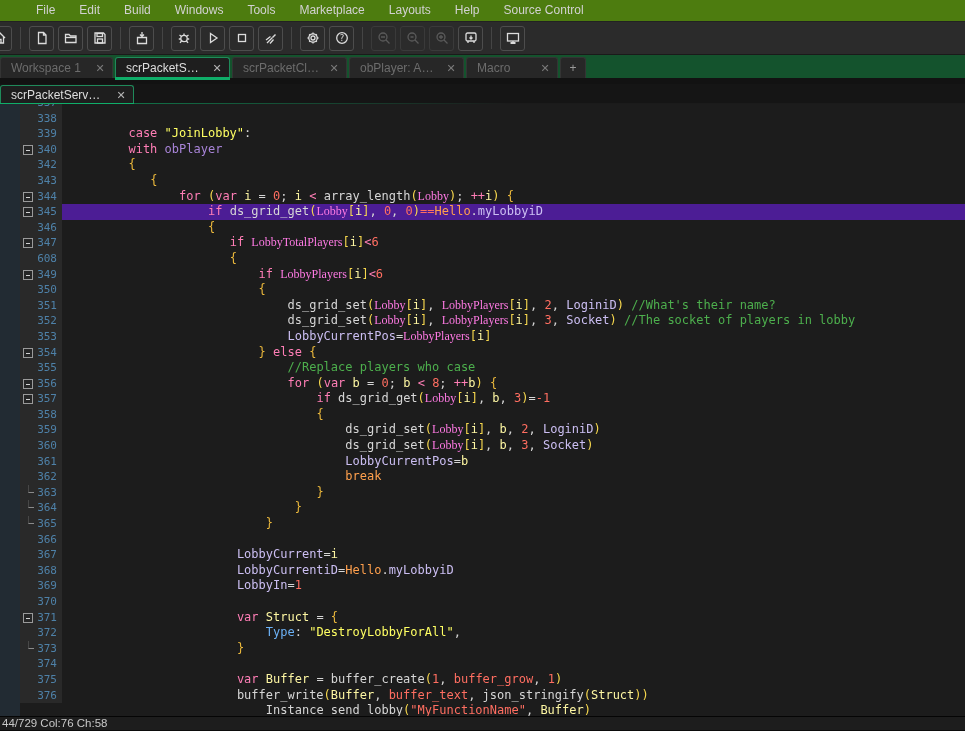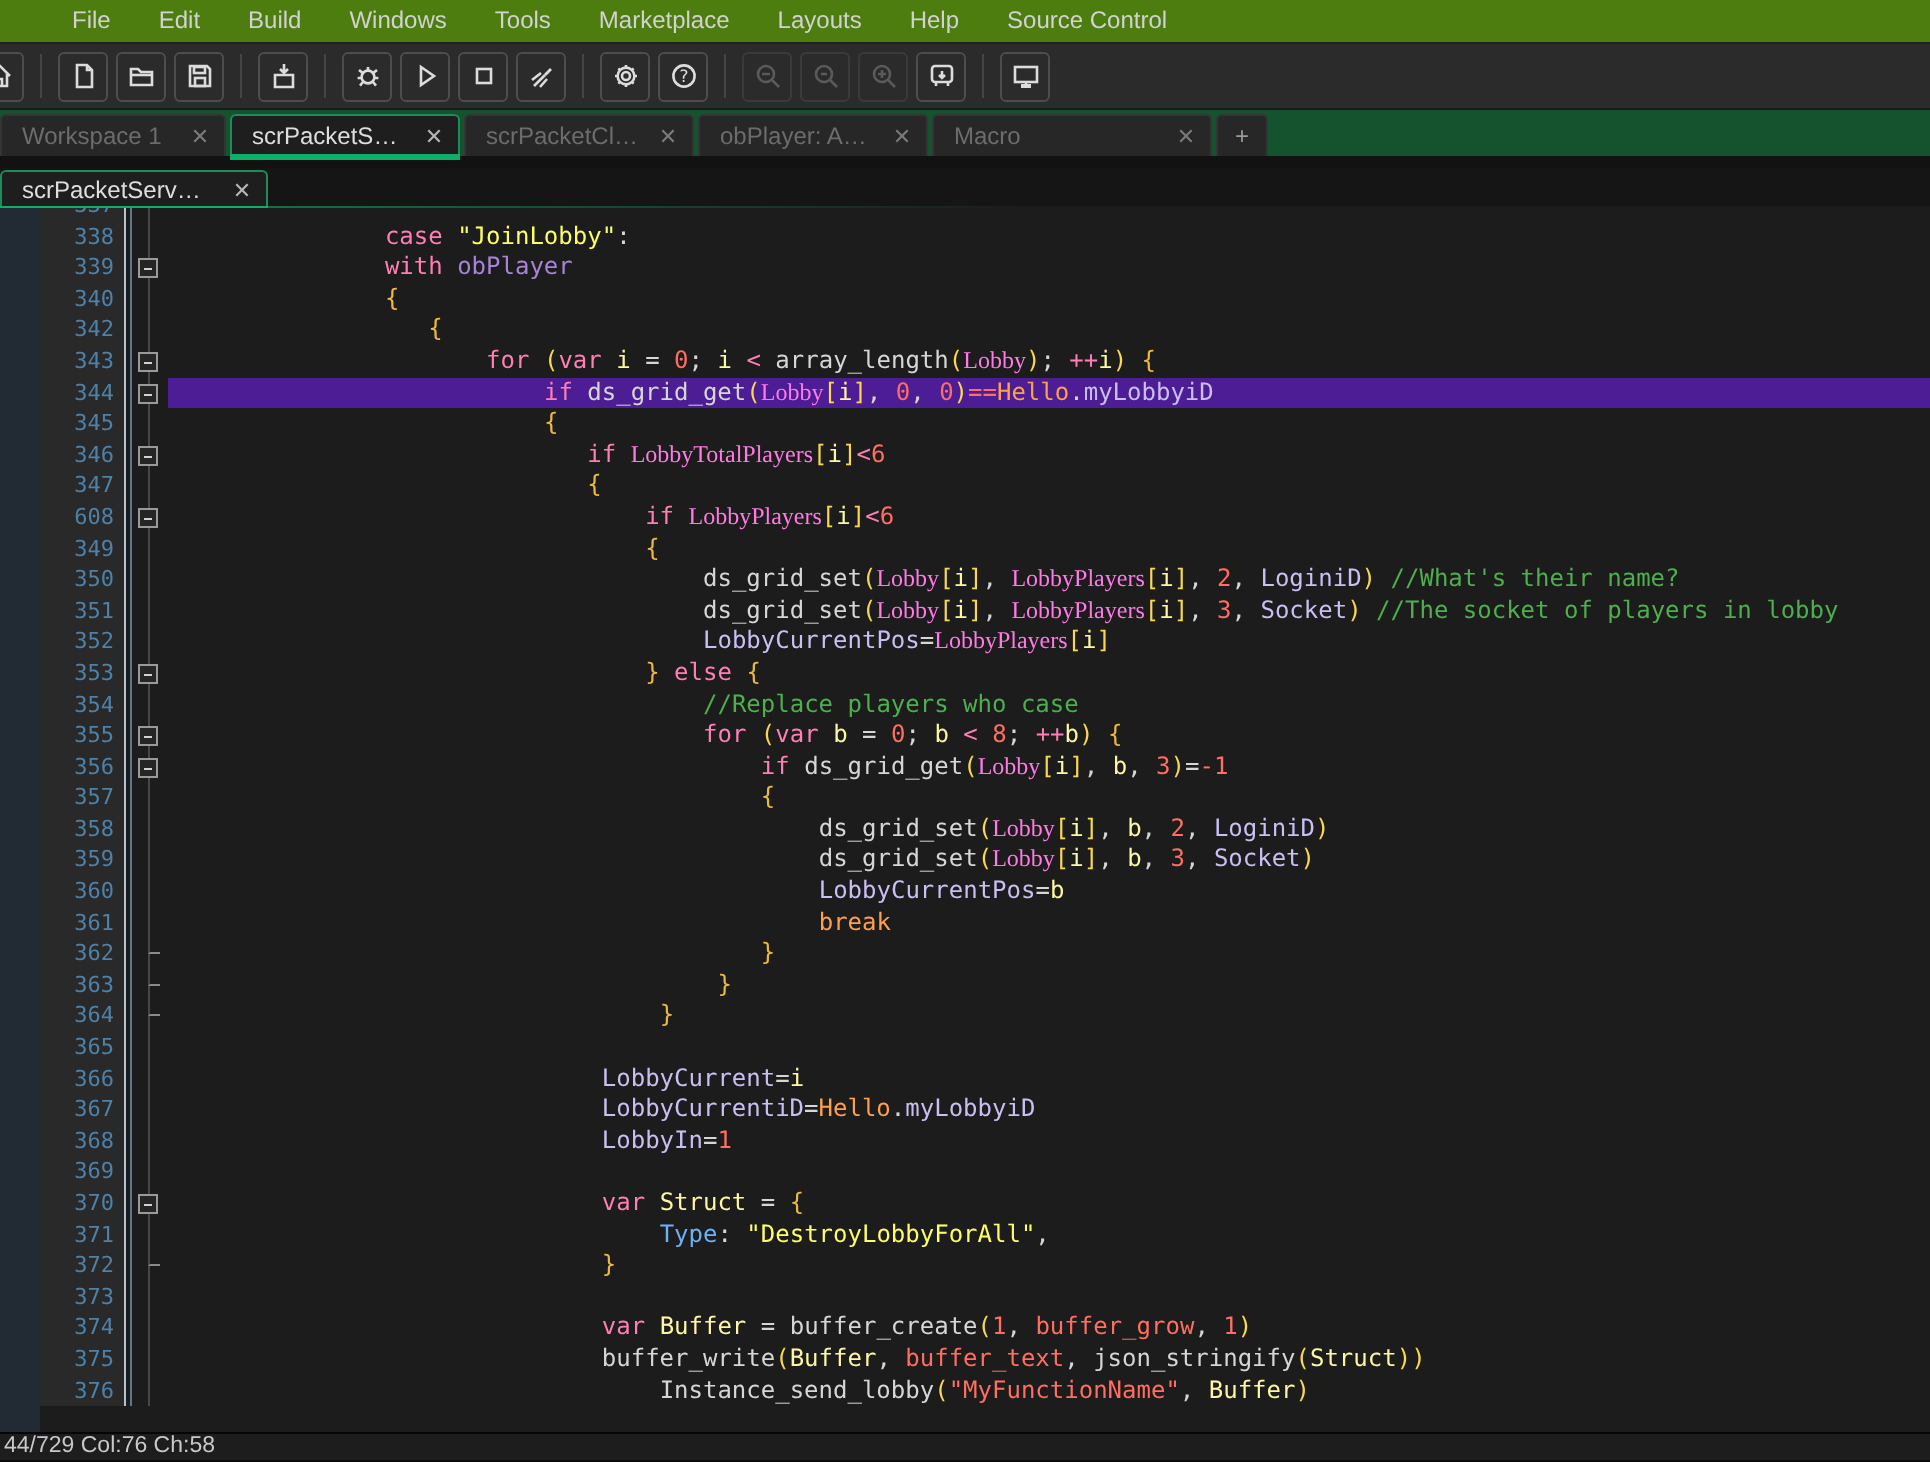--- a/index.html
+++ b/index.html
@@ -47,21 +47,21 @@
   .tabs2 .tab { height:19px; font-size:12px; }
   .tabs2 .fade-line { position:absolute; left:134px; right:0; bottom:0; height:1px;
     background:linear-gradient(to right, #0fae69, #1f1f1f 45%, #1f1f1f); opacity:.6; }
 
   
   .editor { position:relative; height:612px; background:#1c1c1c; overflow:hidden;
     display:flex; }
   .left-strip { width:20px; background:#222b33; }
   .lines-wrap { flex:1; margin-top:-9px; }
   .line { display:flex; height:15.6px; align-items:stretch;
-    font-family:"DejaVu Sans Mono", monospace; font-size:12px; line-height:15.6px; }
+    font-family:"DejaVu Sans Mono", monospace; font-size:12px; line-height:15.6px;flex-direction:column; }
   .ln { width:42px; background:#292929; color:#4e81a8; font-size:11px;
     text-align:right; padding-right:5px; line-height:15.6px; }
   .gsep { width:4px; background:#1c1c1c; border-left:1px solid #b3c3cf;
     border-right:1px solid #5d7989; }
   .gfold { width:18px; position:relative;
     background:linear-gradient(to right, transparent 8px, #474747 8px, #474747 9px, transparent 9px); }
   .fold-box { position:absolute; left:3px; top:3px; width:10px; height:10px;
     border:1px solid #9a9a9a; background:#262626; cursor:pointer; }
   .fold-box::after { content:""; position:absolute; left:2px; right:2px; top:4px;
     height:1px; background:#d2d2d2; }
@@ -254,21 +254,21 @@
         <span class="x">✕</span>
       </div>
       <div class="tab" style="width: 115px;">
         <span class="lbl">scrPacketClient</span>
         <span class="x">✕</span>
       </div>
       <div class="tab" style="width: 115px;">
         <span class="lbl">obPlayer: Asy...</span>
         <span class="x">✕</span>
       </div>
-      <div class="tab" style="width: 140px;">
+      <div class="tab" style="width: 92px;">
         <span class="lbl">Macro</span>
         <span class="x">✕</span>
       </div>
       <div class="tab plus">+</div>
     </div>
   <div class="tabs-gap"></div>
   <div class="tabs2" id="tabs2">
     <div class="fade-line"></div>
   <div class="tab active" style="width: 134px;">
         <span class="lbl">scrPacketServer.gml</span>

